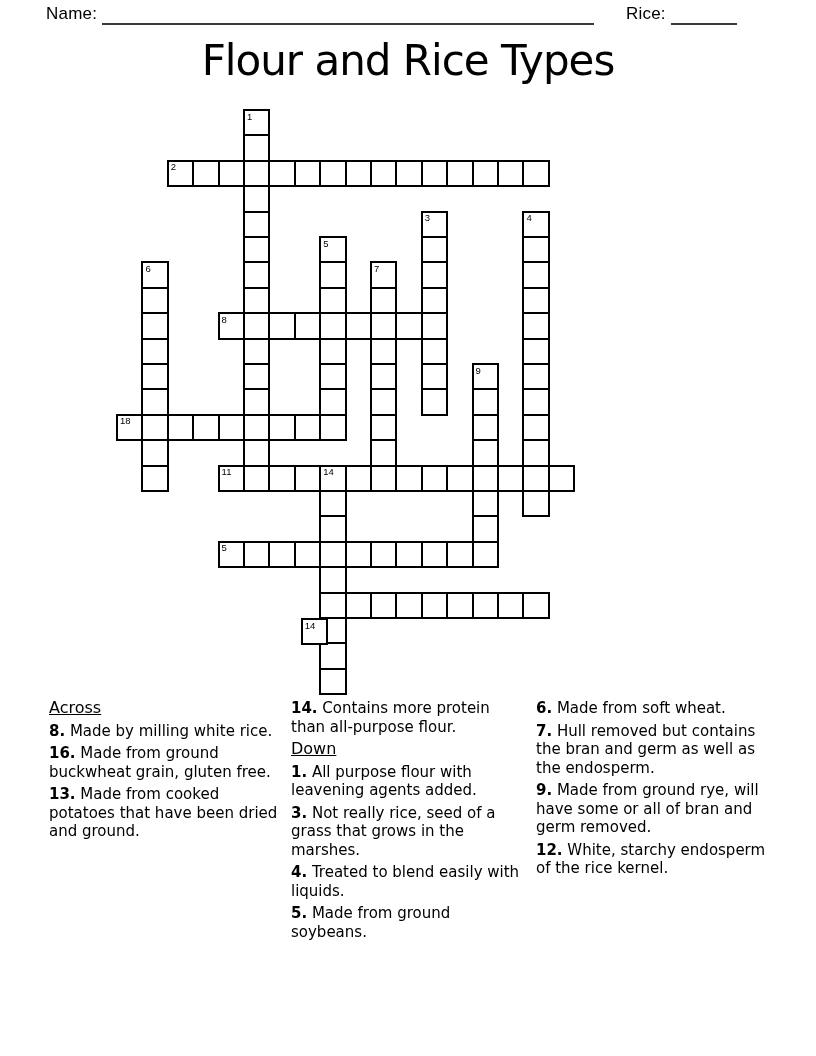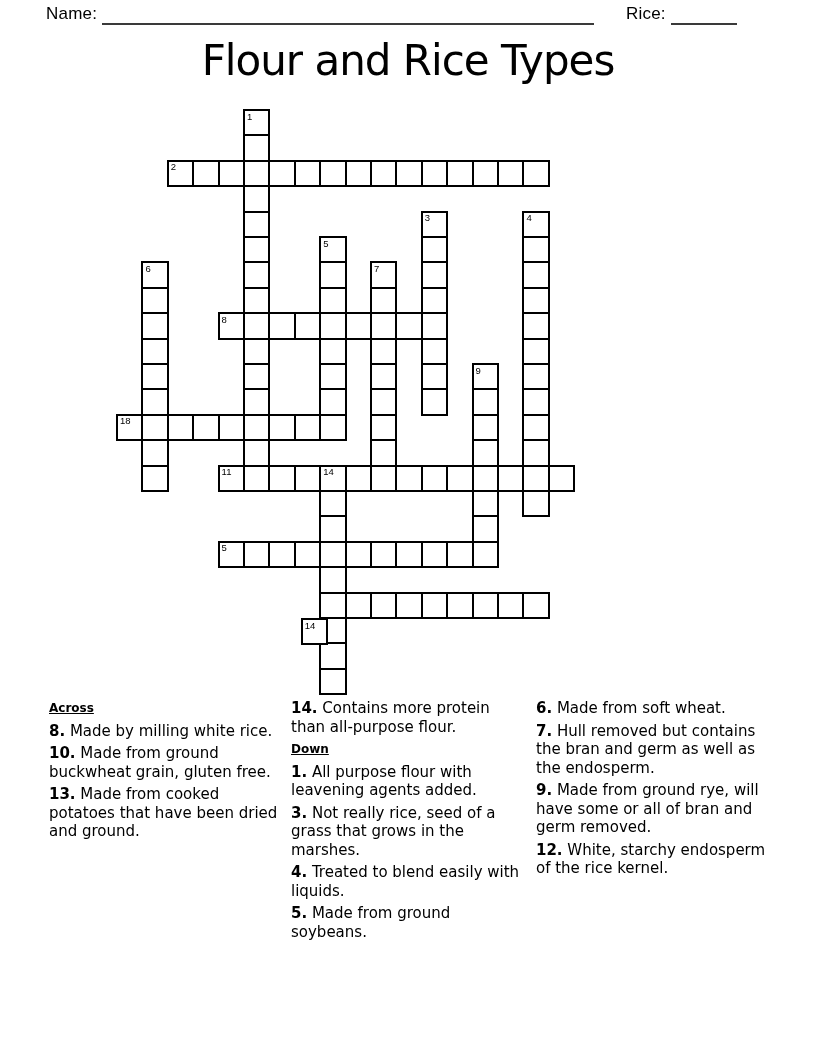--- a/index.html
+++ b/index.html
@@ -46,21 +46,21 @@
   
   .clue-col {
     position: absolute; top: 699px; width: 232px;
     font-family: "DejaVu Sans", sans-serif;
     font-size: 15px; line-height: 18.5px;
   }
   #clue-col-0 { left: 49px; }
   #clue-col-1 { left: 291px; }
   #clue-col-2 { left: 536px; }
   .clue-heading {
-    font-size: 12px; font-weight: bold; text-decoration: underline;
+    font-size: 16px; font-weight: normal; text-decoration: underline;
     margin: 0 0 4px 0;
   }
   p.clue { margin: 0 0 4px 0; }
   p.clue b { font-weight: bold; }
 </style>
 </head>
 <body>
 
 <div class="page">
 
@@ -229,21 +229,21 @@
       <div class="cell" style="left: 304.8px; top: 482.6px;"></div>
       <div class="cell" style="left: 330.2px; top: 482.6px;"></div>
       <div class="cell" style="left: 355.6px; top: 482.6px;"></div>
       <div class="cell" style="left: 381px; top: 482.6px;"></div>
       <div class="cell" style="left: 406.4px; top: 482.6px;"></div>
     </div>
 
   <div class="clue-col" id="clue-col-0">
       <div class="clue-heading">Across</div>
       <p class="clue"><b>8.</b> Made by milling white rice.</p>
-      <p class="clue"><b>10.</b> Made from ground buckwheat grain, gluten free.</p>
+      <p class="clue"><b>16.</b> Made from ground buckwheat grain, gluten free.</p>
       <p class="clue"><b>13.</b> Made from cooked potatoes that have been dried and ground.</p>
     </div>
   <div class="clue-col" id="clue-col-1">
       <p class="clue"><b>14.</b> Contains more protein than all-purpose flour.</p>
       <div class="clue-heading">Down</div>
       <p class="clue"><b>1.</b> All purpose flour with leavening agents added.</p>
       <p class="clue"><b>3.</b> Not really rice, seed of a grass that grows in the marshes.</p>
       <p class="clue"><b>4.</b> Treated to blend easily with liquids.</p>
       <p class="clue"><b>5.</b> Made from ground soybeans.</p>
     </div>

